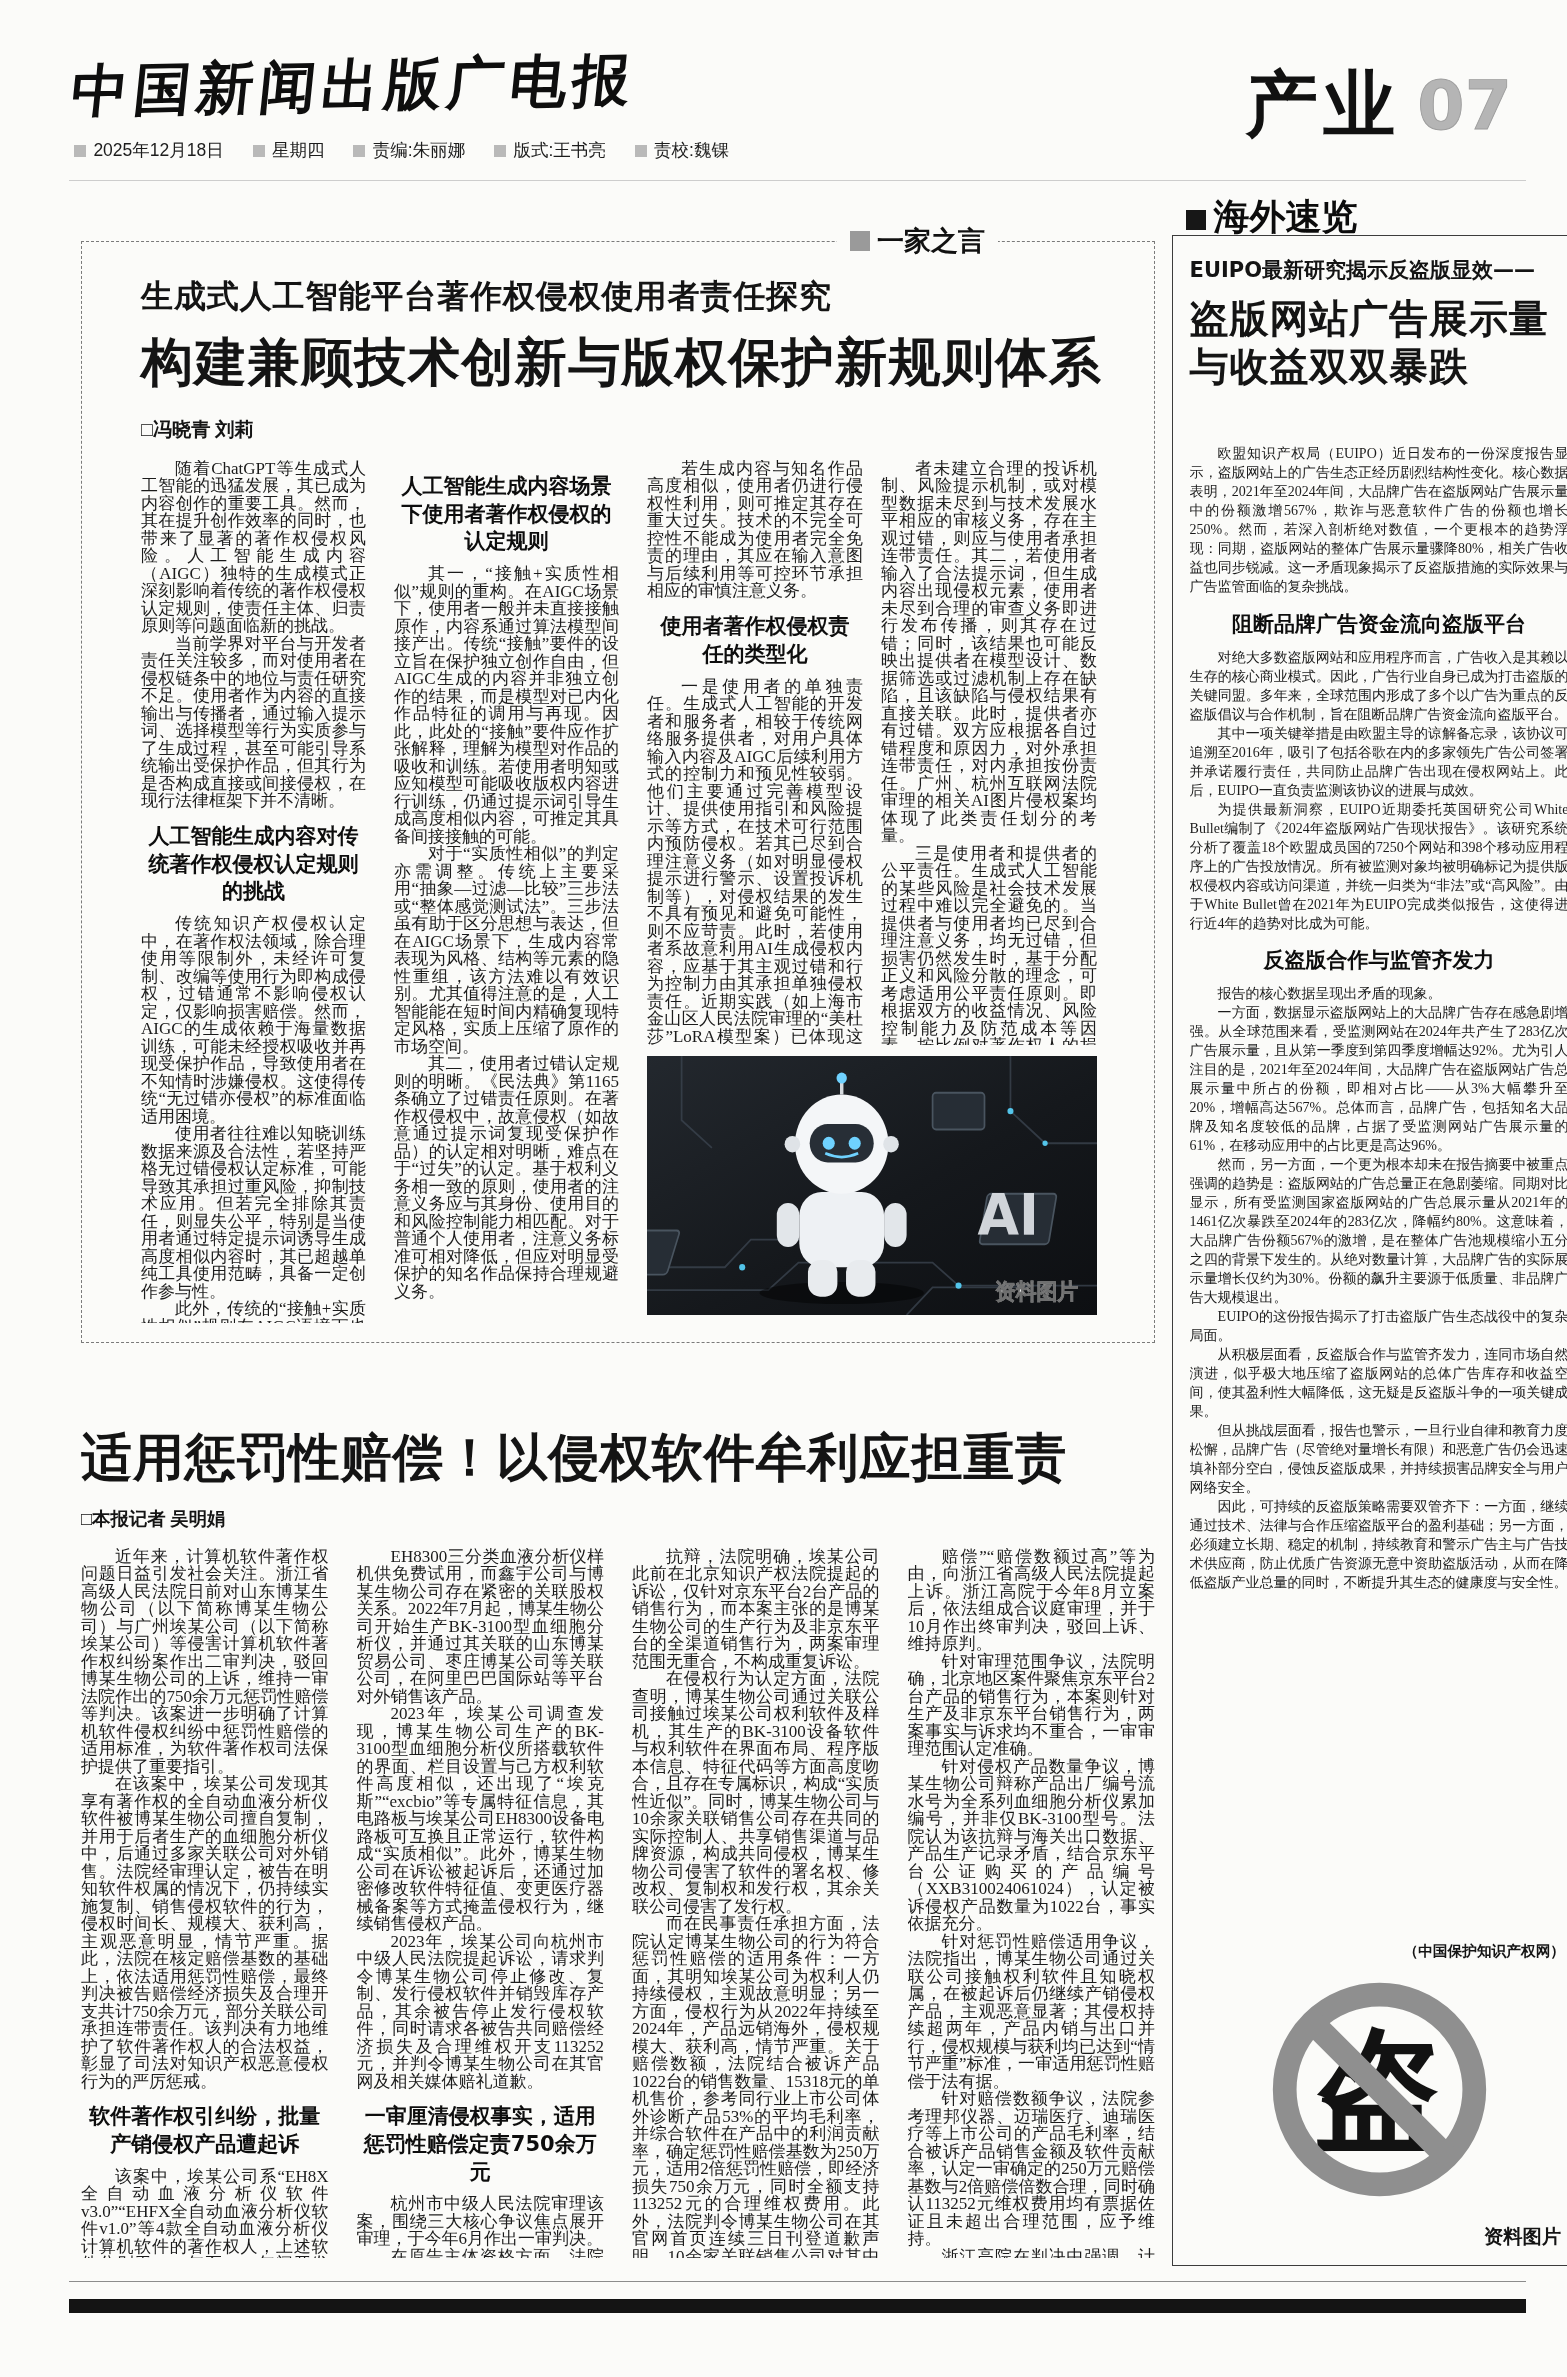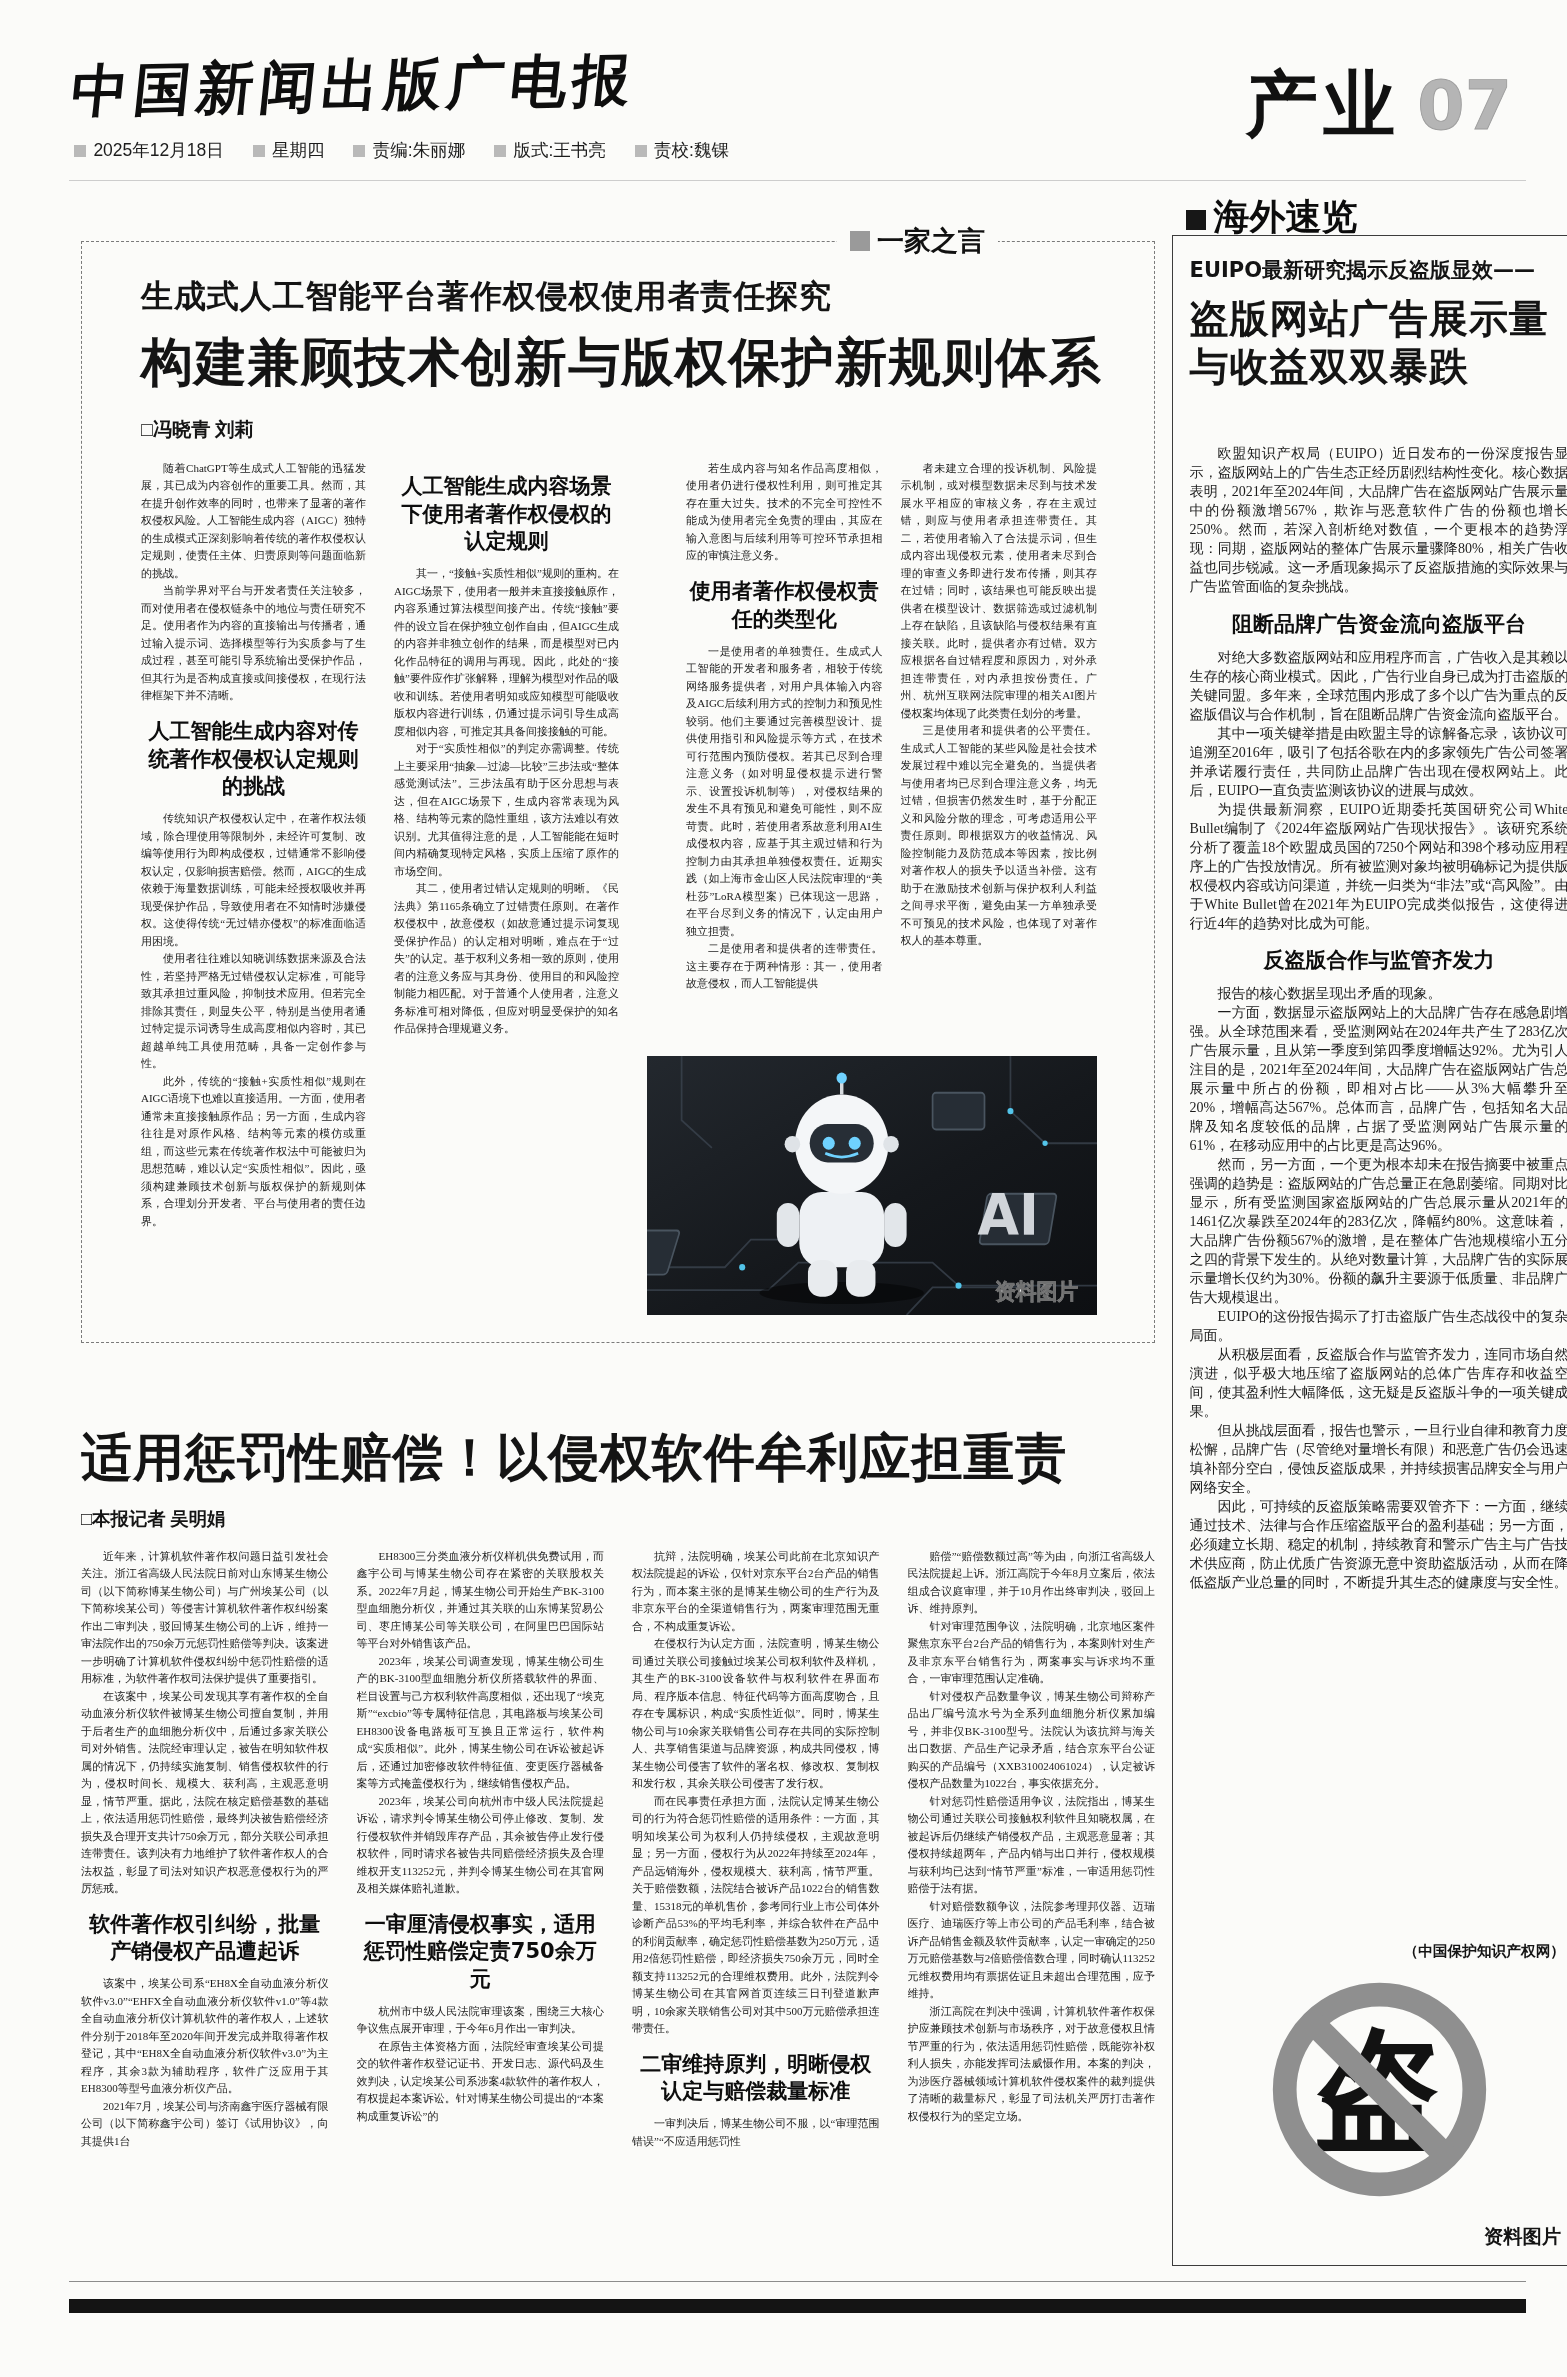--- a/index.html
+++ b/index.html
@@ -17,39 +17,39 @@
                    margin:0 7.4px 0 24px;vertical-align:-0.9px;}
   .header-meta .sq:first-child{margin-left:0;}
   .section-block{position:absolute;right:55px;top:57px;white-space:nowrap;}
   .section-title{font-family:"DejaVu Sans","Liberation Sans",sans-serif;font-weight:900;
                  font-size:72px;letter-spacing:5.5px;color:#111;display:inline-block;}
   .page-number{font-family:"DejaVu Sans",sans-serif;font-weight:900;font-size:68px;
                color:#b5b5b5;display:inline-block;margin-left:13px;-webkit-text-stroke:0.9px #9d9d9d;}
   .header-rule{position:absolute;left:69px;top:180px;width:1457px;height:0.9px;background:#cdcdcd;}
 
   
-  .body-text p{margin:0;text-indent:2em;text-align:justify;font-size:11px;line-height:17.5px;color:#1b1b1b;}
+  .body-text p{margin:0;text-indent:2em;text-align:justify;font-size:17px;line-height:17.5px;color:#1b1b1b;}
   .body-text h3.sub{margin:13px 3.7px 9.2px;font-family:"DejaVu Sans","Liberation Sans",sans-serif;
                     font-weight:bold;font-size:21px;line-height:1.32;text-align:center;color:#0d0d0d;}
 
   
   .main-box{position:absolute;left:81px;top:241px;width:1074px;height:1102px;
             border:1.8px dashed #7a7a7a;padding:31px 57px 16.6px 59px;background:transparent;}
   .main-label{position:absolute;top:-19.3px;right:156px;background:#fbfbf9;padding:0 13px;
               font-family:"DejaVu Sans",sans-serif;font-weight:bold;font-size:27px;color:#111;}
   .main-label .sq{display:inline-block;width:20px;height:20px;background:#9a9a9a;margin-right:7.4px;vertical-align:-0.9px;}
   .kicker{font-family:"DejaVu Sans","Liberation Sans",sans-serif;font-weight:bold;font-size:32px;
           letter-spacing:0.9px;margin:1.8px 0 9.2px;}
   .main-headline{font-family:Liberation Mono, monospace;font-weight:900;font-size:52px;
                  letter-spacing:1.4px;margin:1.8px 0 18.4px;white-space:nowrap;}
   .byline{font-weight:bold;font-size:19.3px;margin-bottom:16.6px;}
   .main-body{display:flex;gap:28px;height:863px;}
   .main-body .col{flex:1;overflow:hidden;}
   .right-pair{flex:2;display:flex;flex-direction:column;}
-  .right-cols{display:flex;gap:18px;height:585px;overflow:hidden;margin-left:39px;}
+  .right-cols{display:flex;gap:18px;height:585px;overflow:hidden;}
   .right-cols .col{flex:1;overflow:hidden;}
   .figure{height:259px;margin-top:11px;position:relative;overflow:hidden;}
   .figure svg{display:block;width:100%;height:100%;}
 
   
   .second-box{position:absolute;left:81px;top:1424px;width:1074px;height:841px;}
   .second-headline{font-family:"DejaVu Sans","Liberation Sans",sans-serif;font-weight:900;
                    font-size:51px;letter-spacing:0.9px;margin:0 0 13px;white-space:nowrap;}
   .second-byline{font-weight:bold;font-size:18.4px;margin-bottom:16.6px;}
   .second-body{display:flex;gap:28px;height:710px;}

